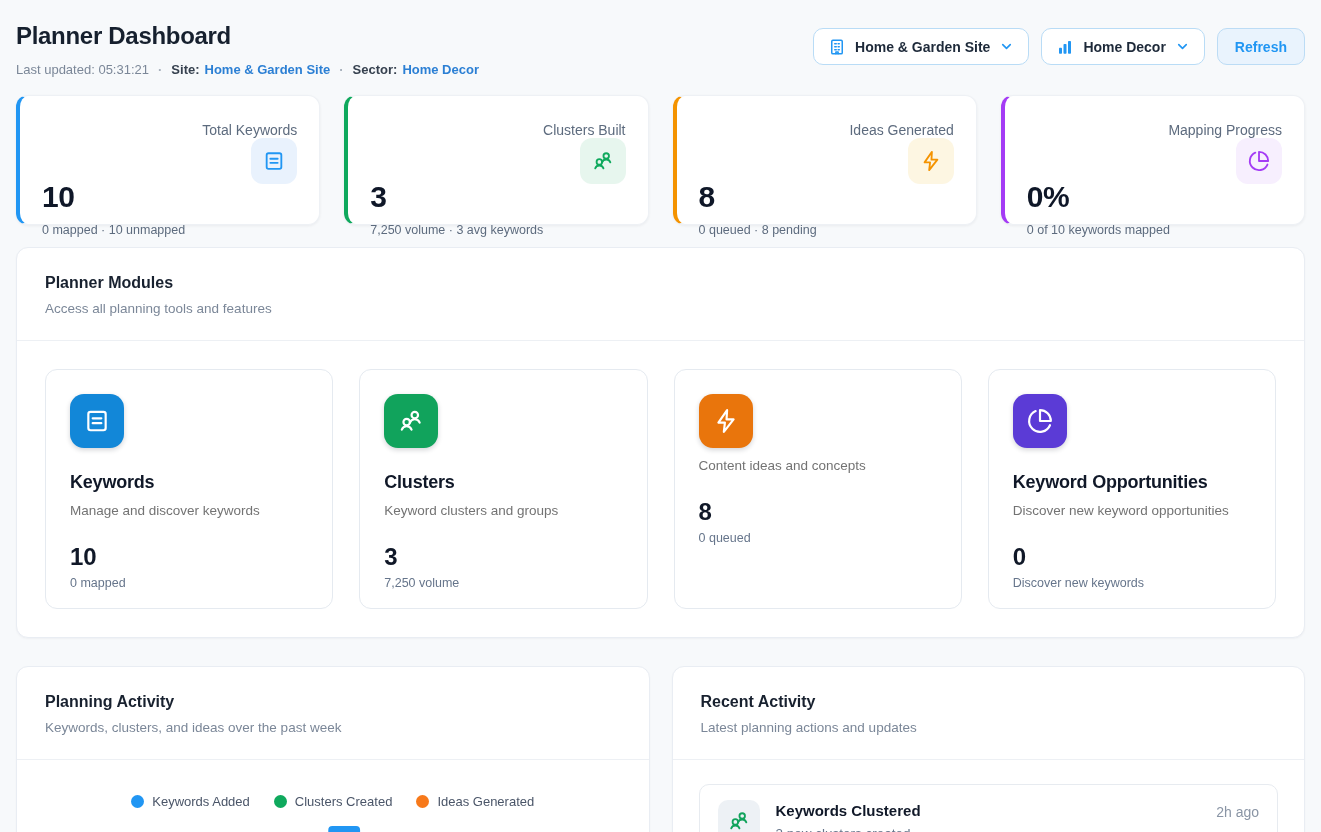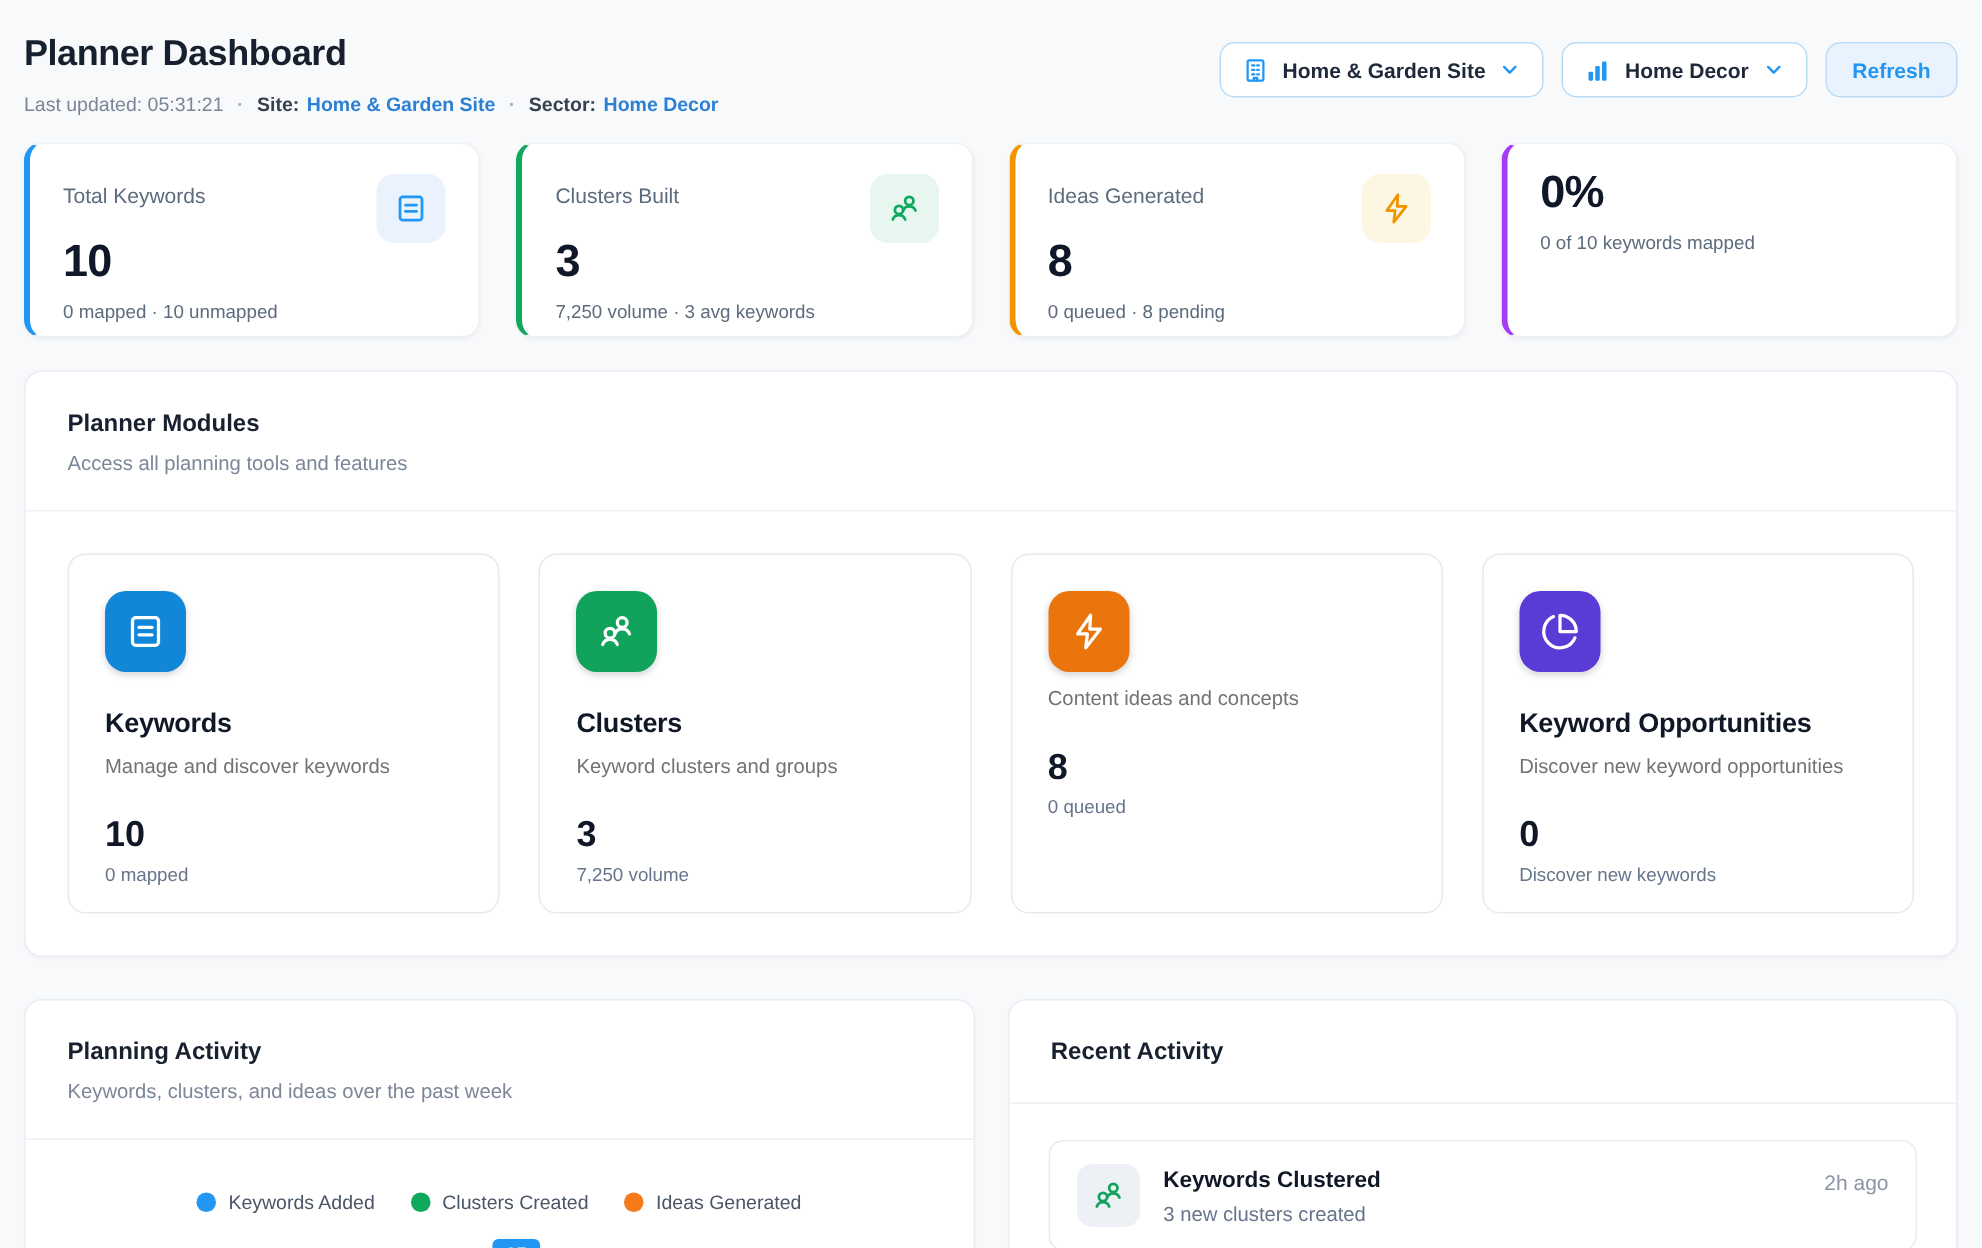--- a/index.html
+++ b/index.html
@@ -33,21 +33,21 @@
   }
   svg { display: block; width: 100%; height: 100%; }
 
   
   .stats { display: grid; grid-template-columns: repeat(4, 1fr); gap: 24px; margin: 18px 16px 0 16px; }
   .stat-card {
     background: #fff; border: 1px solid #eef1f5; border-left-width: 4px; border-left-style: solid;
     border-radius: 12px; box-shadow: 0 1px 3px rgba(16,24,40,.06);
     padding: 20px 22px 14px 22px; height: 130px; position: relative;
   }
-  .stat-top { display: flex; justify-content: space-between; align-items: flex-start; }
+  .stat-top { display: flex; justify-content: space-between; align-items: flex-end; flex-direction: column; }
   .stat-label { font-size: 14px; color: #5d6b7e; font-weight: 500; padding-top: 6px; }
   .stat-iconbox { width: 46px; height: 46px; border-radius: 12px; display: flex; align-items: center; justify-content: center; }
   .stat-iconbox .ic { width: 22px; height: 22px; }
   .stat-value { font-size: 30px; font-weight: 800; color: #0f1728; margin-top: -4px; letter-spacing: -0.5px; }
   .stat-sub { font-size: 12.5px; color: #5d6b7e; margin-top: 9px; }
 
   
   .panel { background: #fff; border: 1px solid #e9edf3; border-radius: 12px; box-shadow: 0 1px 2px rgba(16,24,40,.04); }
   .panel-header { padding: 26px 28px 24px 28px; }
   .panel-title { font-size: 16px; font-weight: 700; color: #18212f; }
@@ -186,20 +186,31 @@
               <path d="M13 2 5 13.5h6L10 22l9-11.5h-6.5L13 2z"></path>
             </svg>
           </span>
         </div>
       </div>
       <div class="stat-value">8</div>
       <div class="stat-sub">0 queued · 8 pending</div>
     </div>
 
     <div class="stat-card" style="border-left-color: rgb(164, 59, 245);">
+      <div class="stat-top">
+        <div class="stat-label">Mapping Progress</div>
+        <div class="stat-iconbox" style="background: rgb(247, 239, 254); color: rgb(164, 59, 245);">
+          <span class="ic">
+            <svg viewBox="0 0 24 24" fill="none" stroke="currentColor" stroke-width="2" stroke-linecap="round" stroke-linejoin="round">
+              <path d="M21.21 15.89A10 10 0 1 1 8 2.83"></path>
+                <path d="M22 12A10 10 0 0 0 12 2v10z"></path>
+            </svg>
+          </span>
+        </div>
+      </div>
       <div class="stat-value">0%</div>
       <div class="stat-sub">0 of 10 keywords mapped</div>
     </div>
   </div>
 
   <div class="panel modules-panel">
     <div class="panel-header">
       <div class="panel-title">Planner Modules</div>
       <div class="panel-sub">Access all planning tools and features</div>
     </div>
@@ -313,20 +324,21 @@
               <text x="562" y="44" text-anchor="middle" font-size="13" font-weight="bold" fill="#ffffff">24</text>
             </g>
           </svg>
         </div>
       </div>
     </div>
 
     <div class="panel">
       <div class="panel-header">
         <div class="panel-title">Recent Activity</div>
+        <div class="panel-sub">Latest planning actions and updates</div>
       </div>
       <div class="panel-divider"></div>
       <div class="recent-body">
         <div class="activity-item">
           <div class="activity-iconbox">
             <span class="ic">
               <svg viewBox="0 0 24 24" fill="none" stroke="currentColor" stroke-width="2" stroke-linecap="round" stroke-linejoin="round">
                 <circle cx="15.5" cy="6.5" r="3"></circle>
                   <path d="M11 13.5a4.8 4.8 0 0 1 9 0"></path>
                 <circle cx="8" cy="13" r="3"></circle>

